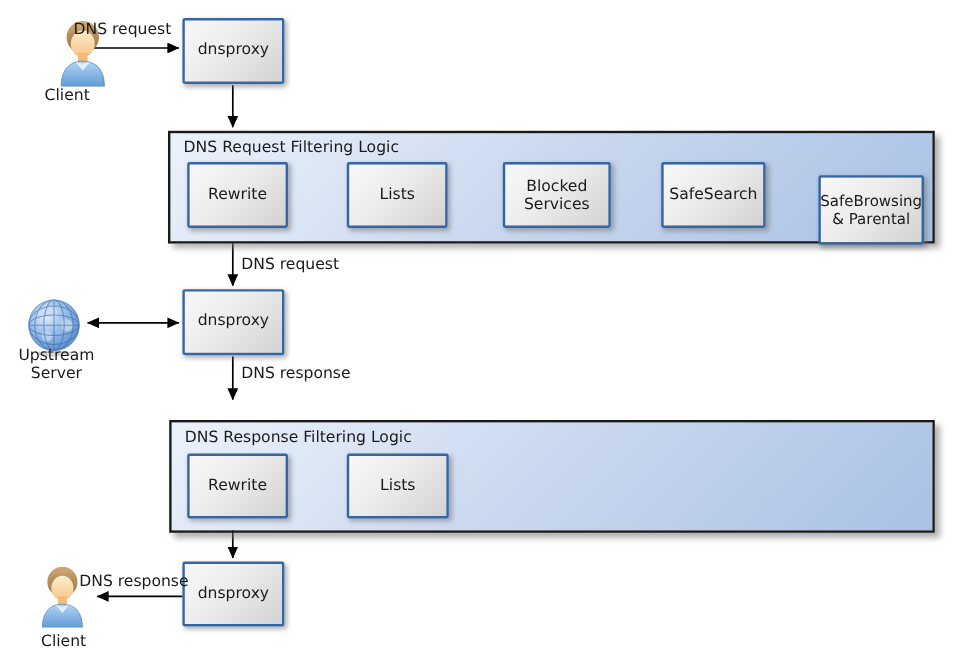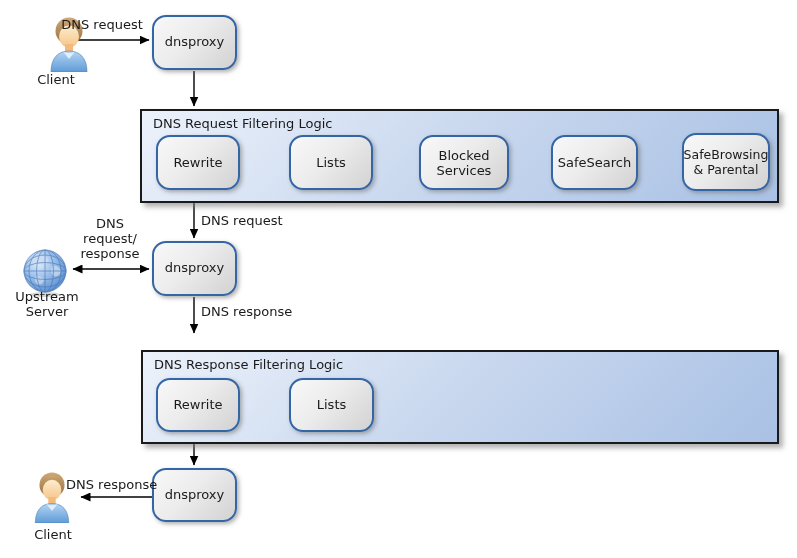--- a/index.html
+++ b/index.html
@@ -22,21 +22,21 @@
     font-family:"DejaVu Sans","Liberation Sans",sans-serif;
     color:var(--text);
     font-size:13px;
     overflow:hidden;
   }
   svg.wires { position:absolute; left:0; top:0; width:797px; height:558px; pointer-events:none; }
 
   .node {
     position:absolute;
     border:2px solid var(--node-border);
-    border-radius:14px;
+    border-radius:2px;
     background:linear-gradient(135deg, var(--node-fill-light) 0%, #ececec 45%, var(--node-fill-dark) 100%);
     box-shadow:2px 2px 4px rgba(110,110,110,0.55);
     display:flex; align-items:center; justify-content:center;
     text-align:center; line-height:1.25;
   }
   .container-box {
     position:absolute;
     border:2px solid var(--container-border);
     background:linear-gradient(135deg, var(--container-fill-light) 0%, var(--container-fill-mid) 50%, var(--container-fill-dark) 100%);
     box-shadow:4px 4px 5px rgba(125,125,125,0.6);
@@ -117,31 +117,28 @@
     <div class="node multiline" style="left:147px; top:24px; width:84px; height:55px;">
       <span>Lists</span>
     </div>
     <div class="node multiline" style="left:277px; top:24px; width:90px; height:55px;">
       <span class="multiline">Blocked
 Services</span>
     </div>
     <div class="node multiline" style="left:409px; top:24px; width:87px; height:55px;text-align:center;">
       <span>SafeSearch</span>
     </div>
-    <div class="node multiline" style="left:540px; top:22px; width:88px; height:58px; font-size:12.5px;">
+    <div class="node multiline" style="left:540px; top:35px; width:88px; height:58px; font-size:12.5px;">
       <span class="multiline">SafeBrowsing
 &amp; Parental</span>
     </div>
   </div>
 
   <div class="edge-label" style="left:201px; top:213px;">DNS request</div>
 
-  <div class="edge-label multiline" style="left:72px; top:216px; width:76px;">DNS
-request/
-response</div>
 
   <div class="icon" style="left:22px; top:248px; width:46px; height:50px;">
     <svg width="46" height="50" viewBox="0 0 46 50">
       <defs>
         <radialGradient id="globeG" cx="0.35" cy="0.3" r="0.85">
           <stop offset="0" stop-color="#e6effb"></stop>
           <stop offset="0.45" stop-color="#96bce9"></stop>
           <stop offset="1" stop-color="#4e84c8"></stop>
         </radialGradient>
       </defs>

